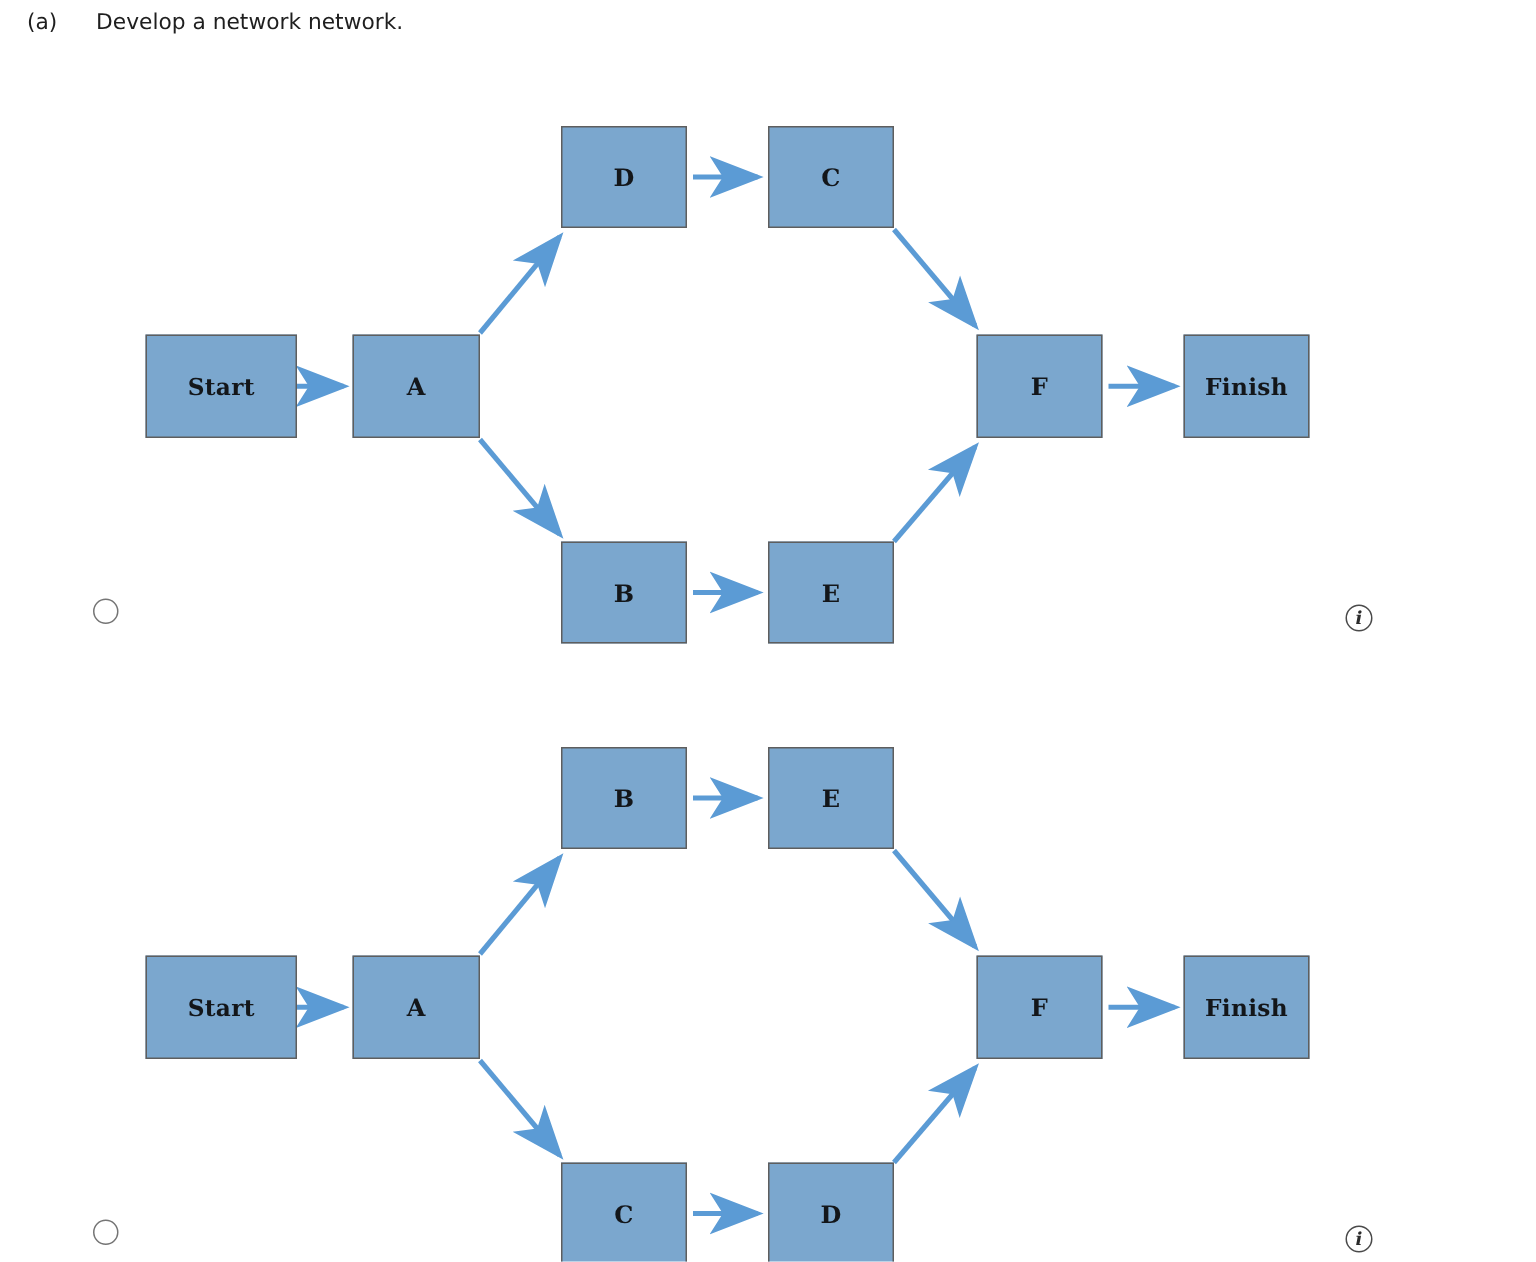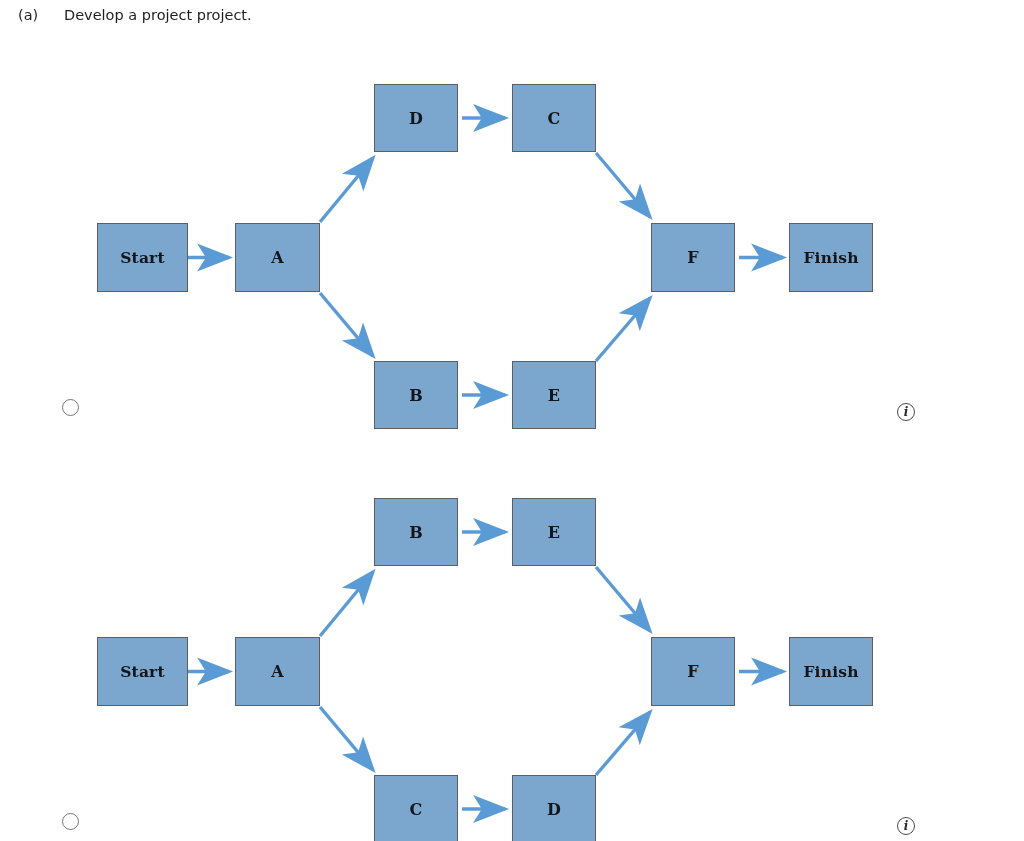--- a/index.html
+++ b/index.html
@@ -62,21 +62,21 @@
     font-family: "DejaVu Serif", serif;
     font-size: 16px;
     font-weight: 700;
     color: #13161a;
     letter-spacing: 0.2px;
     z-index: 2;
   }
   .node.wide { font-size: 15.5px; }
 
   
-  .n-start  { left: 97px;  top: 193px; width: 91px; height: 69px; }
+  .n-start  { left: 97px;  top: 193px; width: 101px; height: 69px; }
   .n-a      { left: 235px; top: 193px; width: 85px; height: 69px; }
   .n-top1   { left: 374px; top: 54px;  width: 84px; height: 68px; }
   .n-top2   { left: 512px; top: 54px;  width: 84px; height: 68px; }
   .n-bot1   { left: 374px; top: 331px; width: 84px; height: 68px; }
   .n-bot2   { left: 512px; top: 331px; width: 84px; height: 68px; }
   .n-f      { left: 651px; top: 193px; width: 84px; height: 69px; }
   .n-finish { left: 789px; top: 193px; width: 84px; height: 69px; text-align: right; }
 
   
   .edges {
@@ -122,21 +122,21 @@
     background: #ffffff;
   }
   #option-0 .info-icon { top: 373px; }
   #option-1 .info-icon { top: 373px; }
 </style>
 </head>
 <body>
 
 <div class="prompt">
   <span class="prompt-label">(a)</span>
-  <span class="prompt-text">Develop a project project.</span>
+  <span class="prompt-text">Develop a network network.</span>
 </div>
 
 <div class="option" id="option-0">
   <div class="diagram">
 
     <svg class="edges" viewBox="0 0 1024 400">
       <defs>
         <marker id="ah0" markerWidth="11" markerHeight="9" refX="9.4" refY="4.5" orient="auto">
           <path d="M0,0.4 L10.6,4.5 L0,8.6 L2.6,4.5 Z" fill="#5B9BD5"></path>
         </marker>

